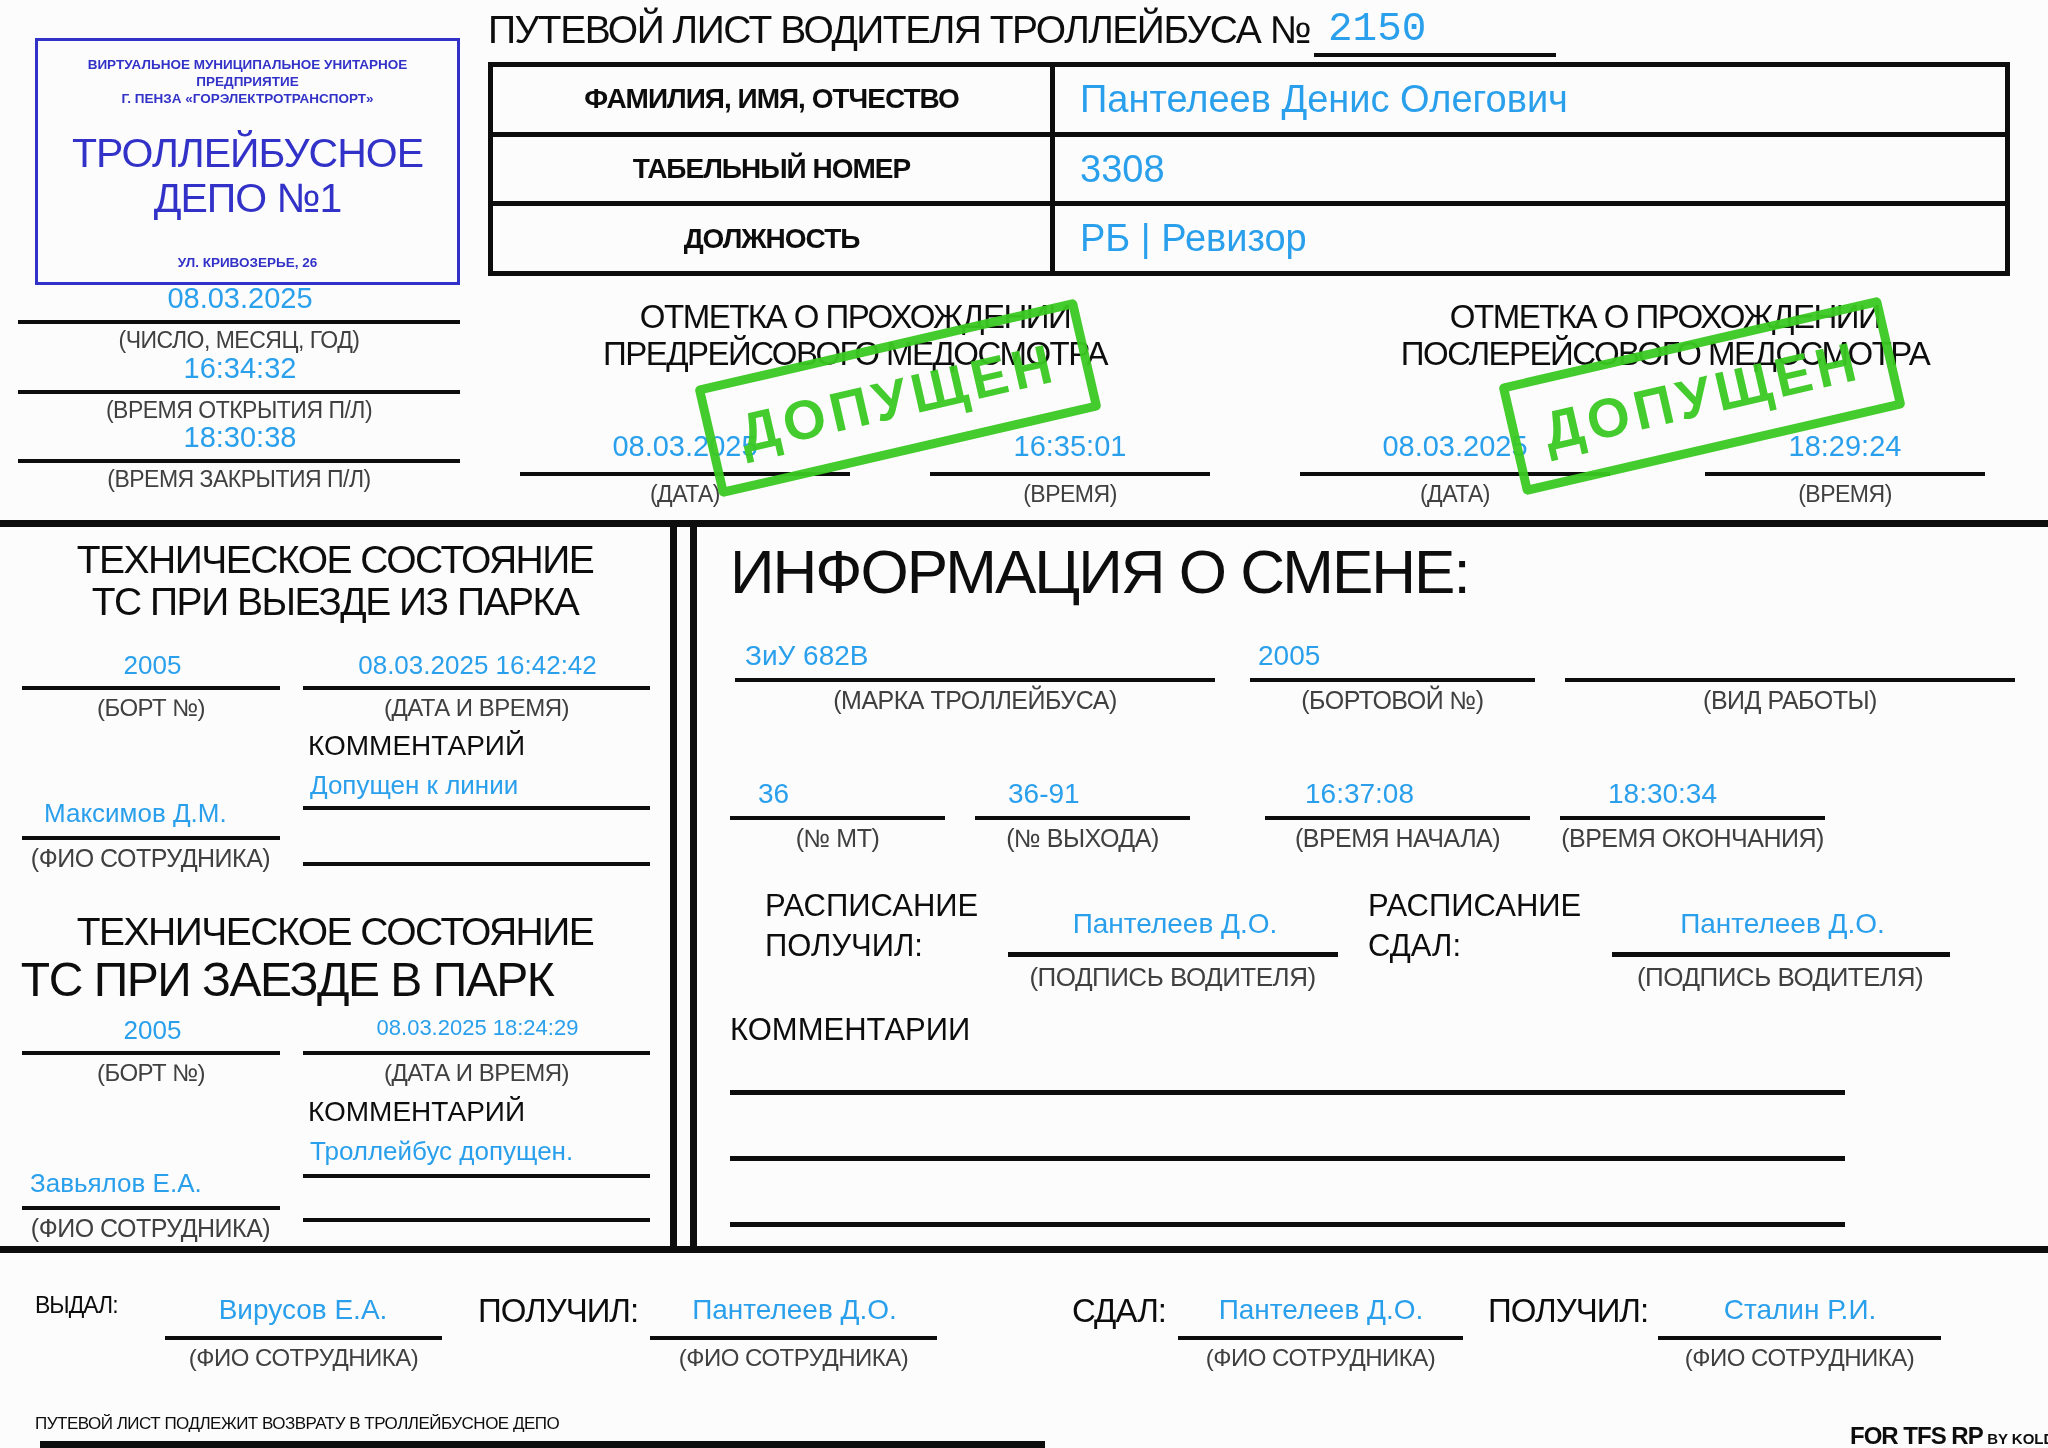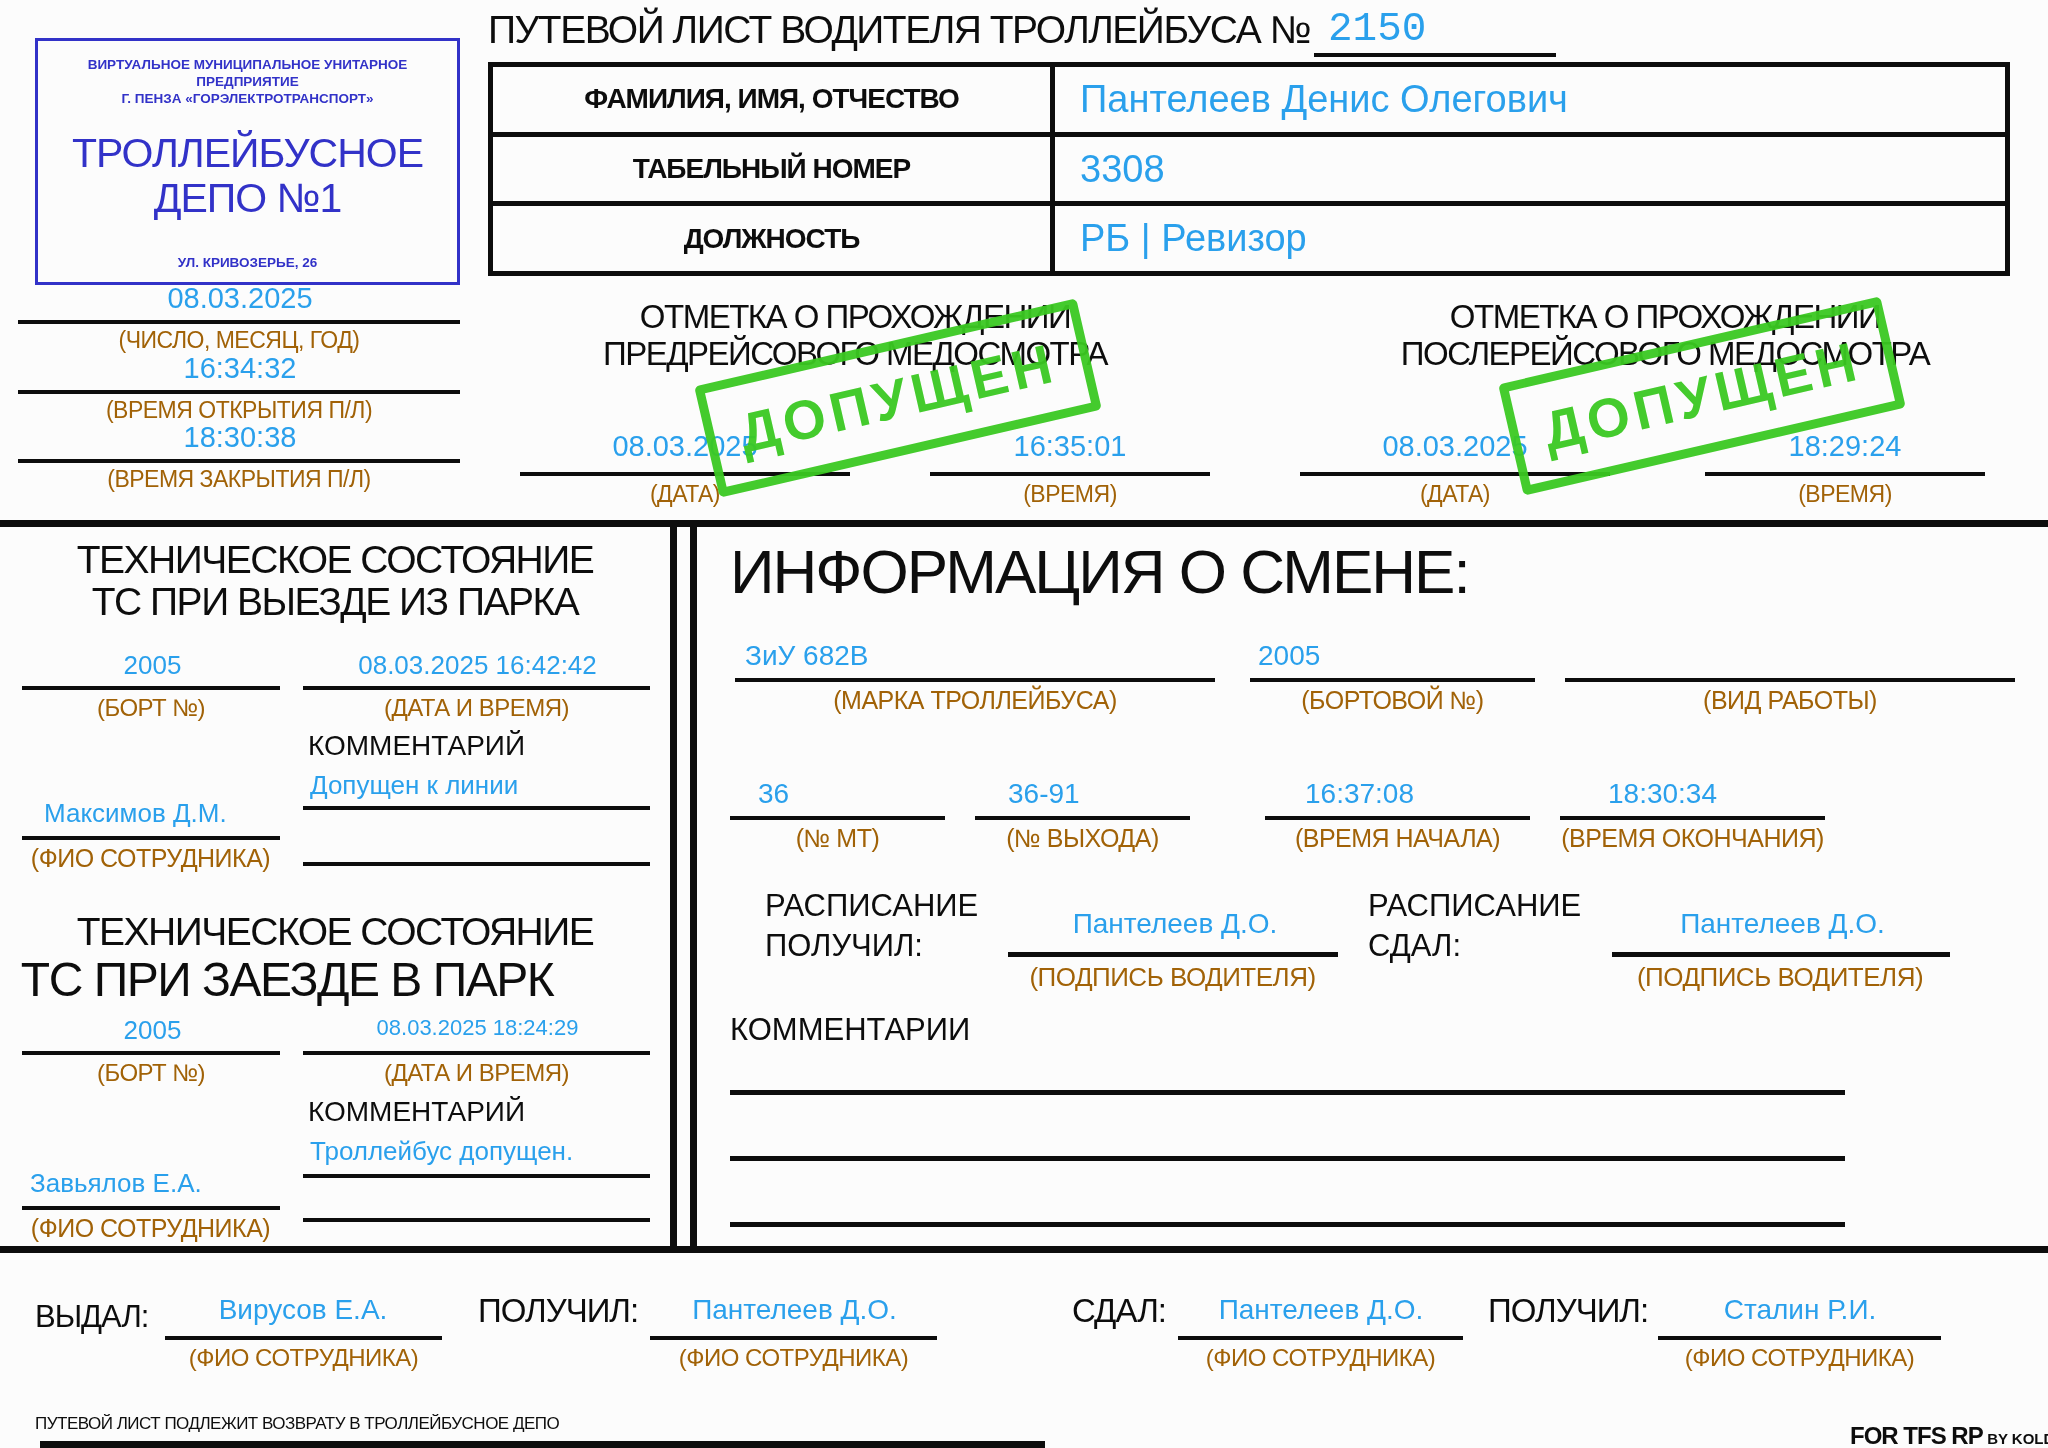--- a/index.html
+++ b/index.html
@@ -6,21 +6,21 @@
   .sheet{
     position:relative;width:2048px;height:1448px;background:#fcfcfc;
     font-family:"Liberation Sans", sans-serif;color:#0d0d0d;overflow:hidden;
   }
   .abs{position:absolute;}
   .b{font-weight:bold;}
   .ctr{text-align:center;}
   .blueval{color:#2aa0ec;}
   .uline{position:absolute;background:#0d0d0d;height:4px;}
   .thick{position:absolute;background:#0d0d0d;}
-  .cap{position:absolute;color:#a16207;font-size:23px;text-align:center;letter-spacing:-0.5px;white-space:nowrap;}
+  .cap{position:absolute;color:#404040;font-size:23px;text-align:center;letter-spacing:-0.5px;white-space:nowrap;}
   .val{position:absolute;font-size:27px;color:#2aa0ec;white-space:nowrap;}
   .hdr{position:absolute;font-weight:normal;color:#0d0d0d;letter-spacing:-1.5px;white-space:nowrap;}
   
   .logo-box{position:absolute;left:35px;top:38px;width:425px;height:247px;border:3px solid #3232c8;box-sizing:border-box;}
   .logo-org{color:#3232c8;font-weight:bold;font-size:13.5px;text-align:center;line-height:17px;letter-spacing:0;}
   .logo-depot{color:#3232c8;font-size:41px;text-align:center;line-height:45px;letter-spacing:-1px;}
   .logo-addr{position:absolute;left:0;right:0;bottom:12px;color:#3232c8;font-weight:bold;font-size:13.5px;text-align:center;}
   
   .dtable{position:absolute;left:488px;top:62px;width:1522px;height:214px;border:5px solid #0d0d0d;box-sizing:border-box;display:flex;flex-direction:column;background:#fcfcfc;}
   .trow{flex:1;display:flex;}
@@ -184,21 +184,21 @@
   <div class="hdr" style="left:1368px;top:928px;font-size:31px;letter-spacing:0;">СДАЛ:</div>
   <div class="val ctr" style="left:1615px;width:335px;top:908px;font-size:28px;">Пантелеев Д.О.</div>
   <div class="uline" style="left:1612px;top:952px;width:338px;height:5px;"></div>
   <div class="cap" style="left:1605px;width:350px;top:962px;font-size:26px;">(ПОДПИСЬ ВОДИТЕЛЯ)</div>
 
   <div class="hdr" style="left:730px;top:1012px;font-size:31px;letter-spacing:0;">КОММЕНТАРИИ</div>
   <div class="uline" style="left:730px;top:1090px;width:1115px;height:5px;"></div>
   <div class="uline" style="left:730px;top:1156px;width:1115px;height:5px;"></div>
   <div class="uline" style="left:730px;top:1222px;width:1115px;height:5px;"></div>
 
-  <div class="hdr" style="left:35px;top:1292px;font-size:31px;letter-spacing:-1px;margin-top:7px;">ВЫДАЛ:</div>
+  <div class="hdr" style="left:35px;top:1292px;font-size:23px;letter-spacing:-1px;">ВЫДАЛ:</div>
   <div class="val ctr" style="left:168px;width:270px;top:1294px;font-size:28px;">Вирусов Е.А.</div>
   <div class="uline" style="left:165px;top:1336px;width:277px;"></div>
   <div class="cap" style="left:165px;width:277px;top:1344px;font-size:24px;">(ФИО СОТРУДНИКА)</div>
 
   <div class="hdr" style="left:478px;top:1292px;font-size:33px;letter-spacing:-1px;">ПОЛУЧИЛ:</div>
   <div class="val ctr" style="left:652px;width:285px;top:1294px;font-size:28px;">Пантелеев Д.О.</div>
   <div class="uline" style="left:650px;top:1336px;width:287px;"></div>
   <div class="cap" style="left:650px;width:287px;top:1344px;font-size:24px;">(ФИО СОТРУДНИКА)</div>
 
   <div class="hdr" style="left:1072px;top:1292px;font-size:33px;letter-spacing:-1px;">СДАЛ:</div>

